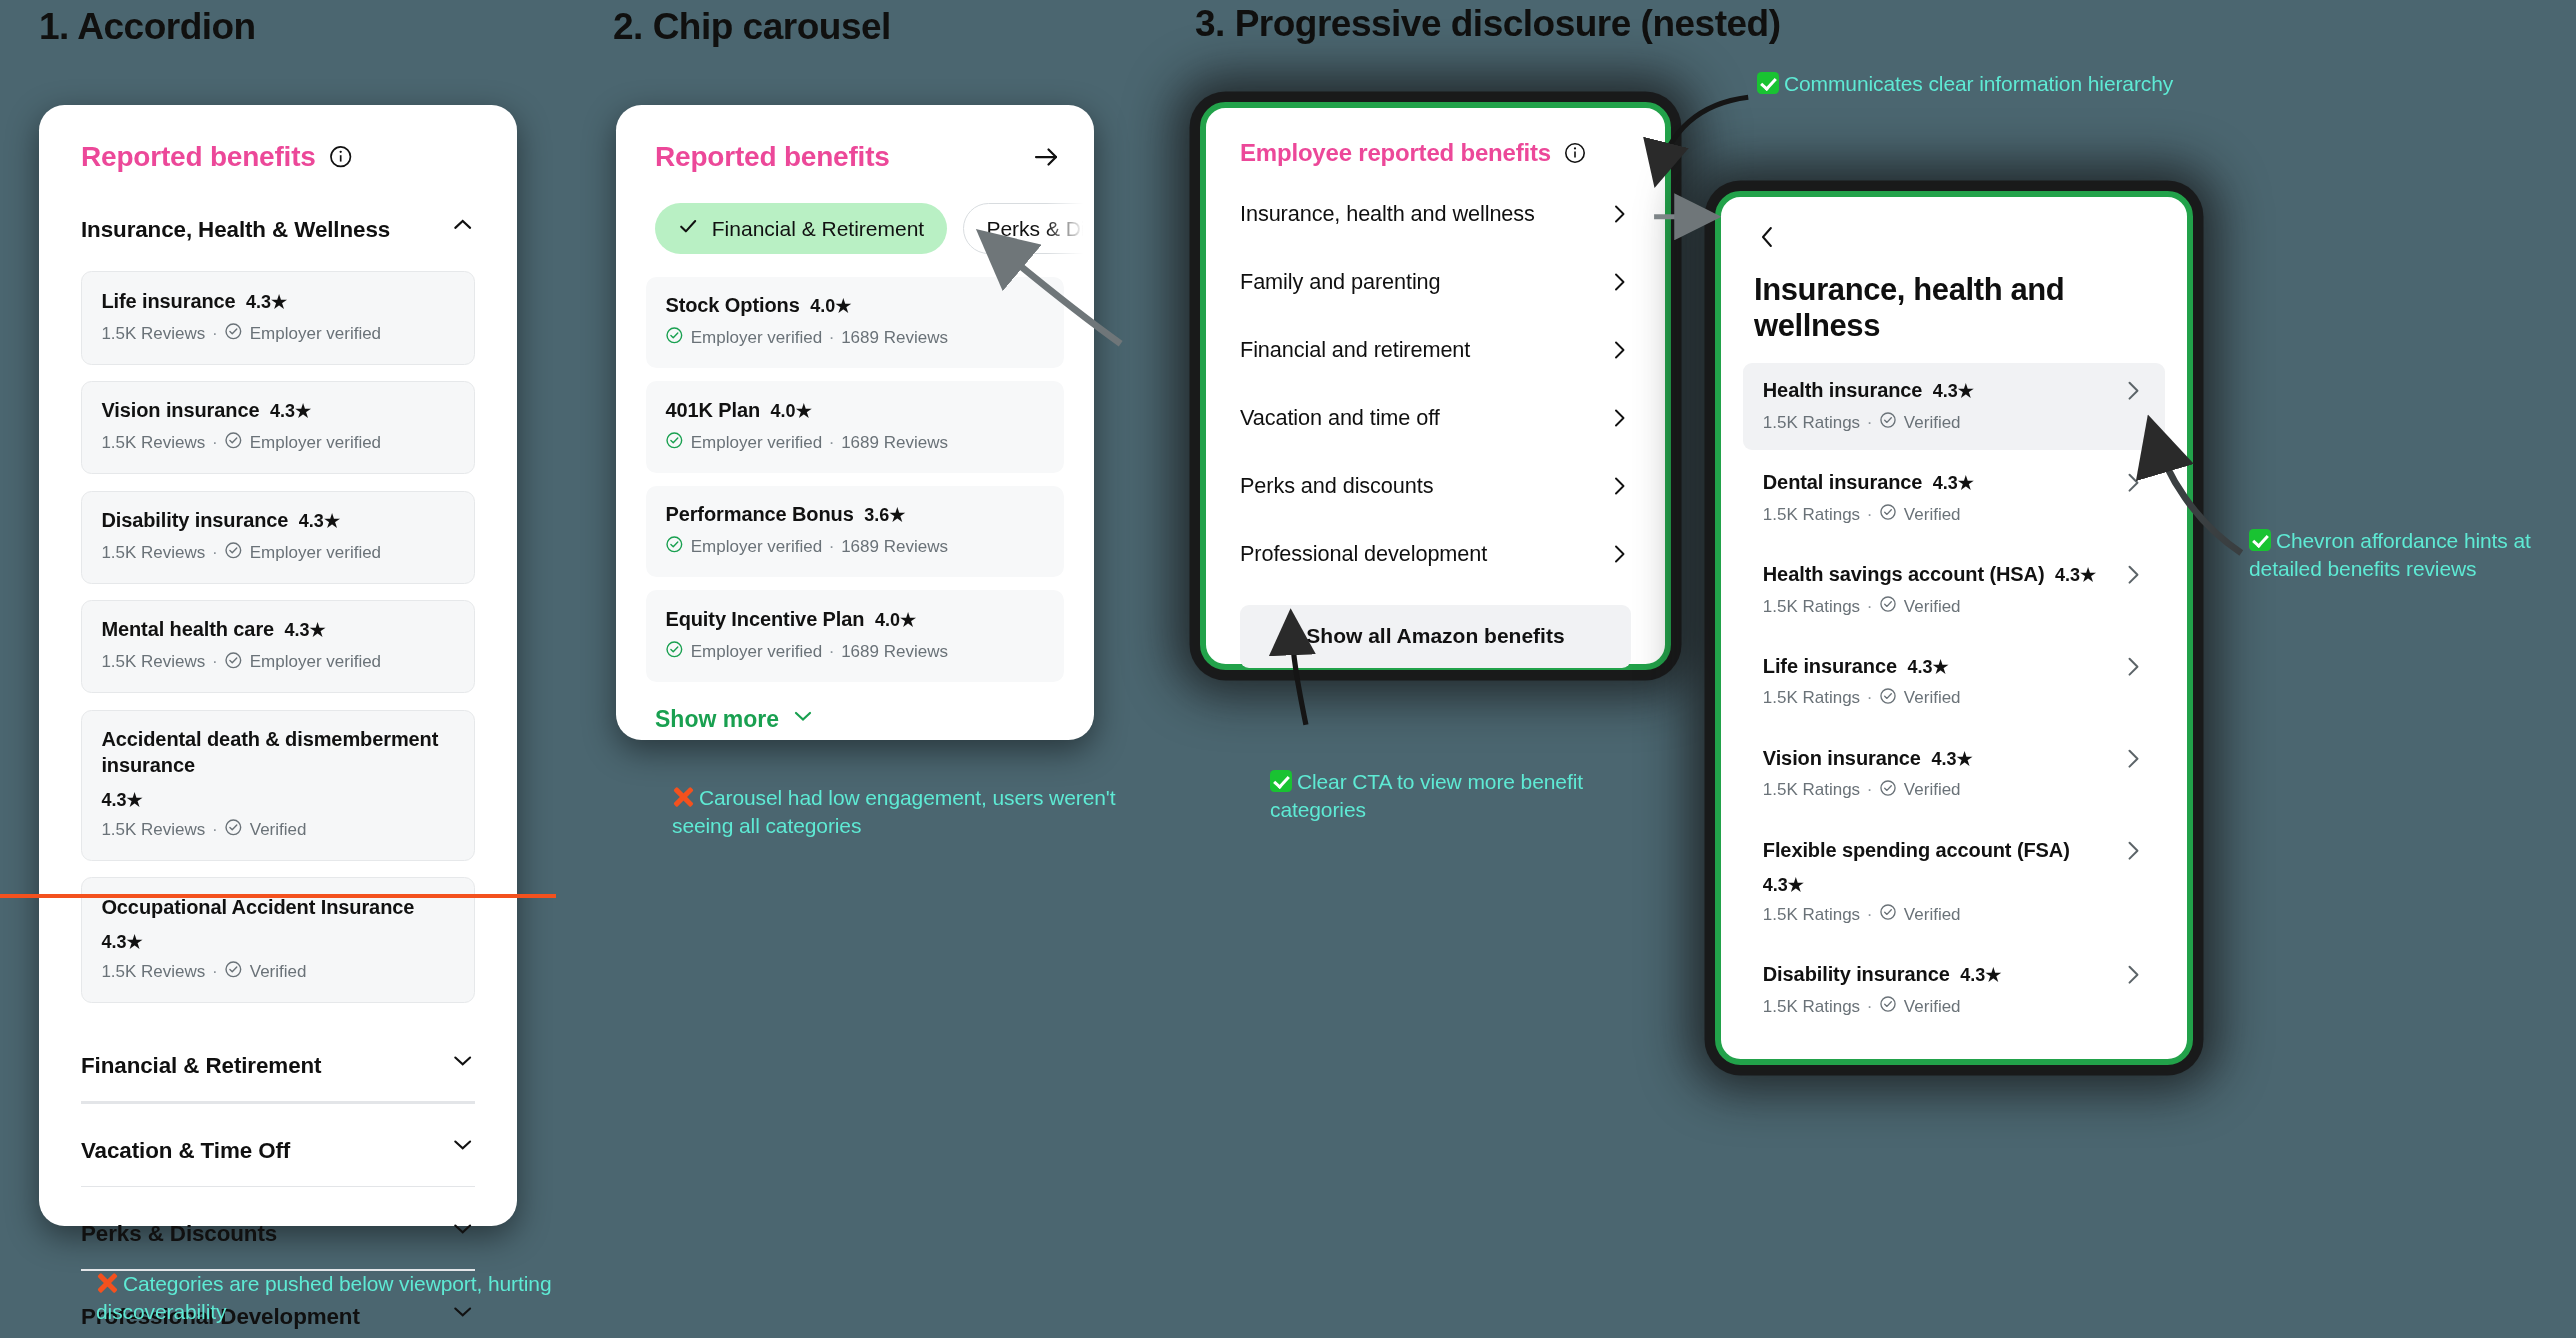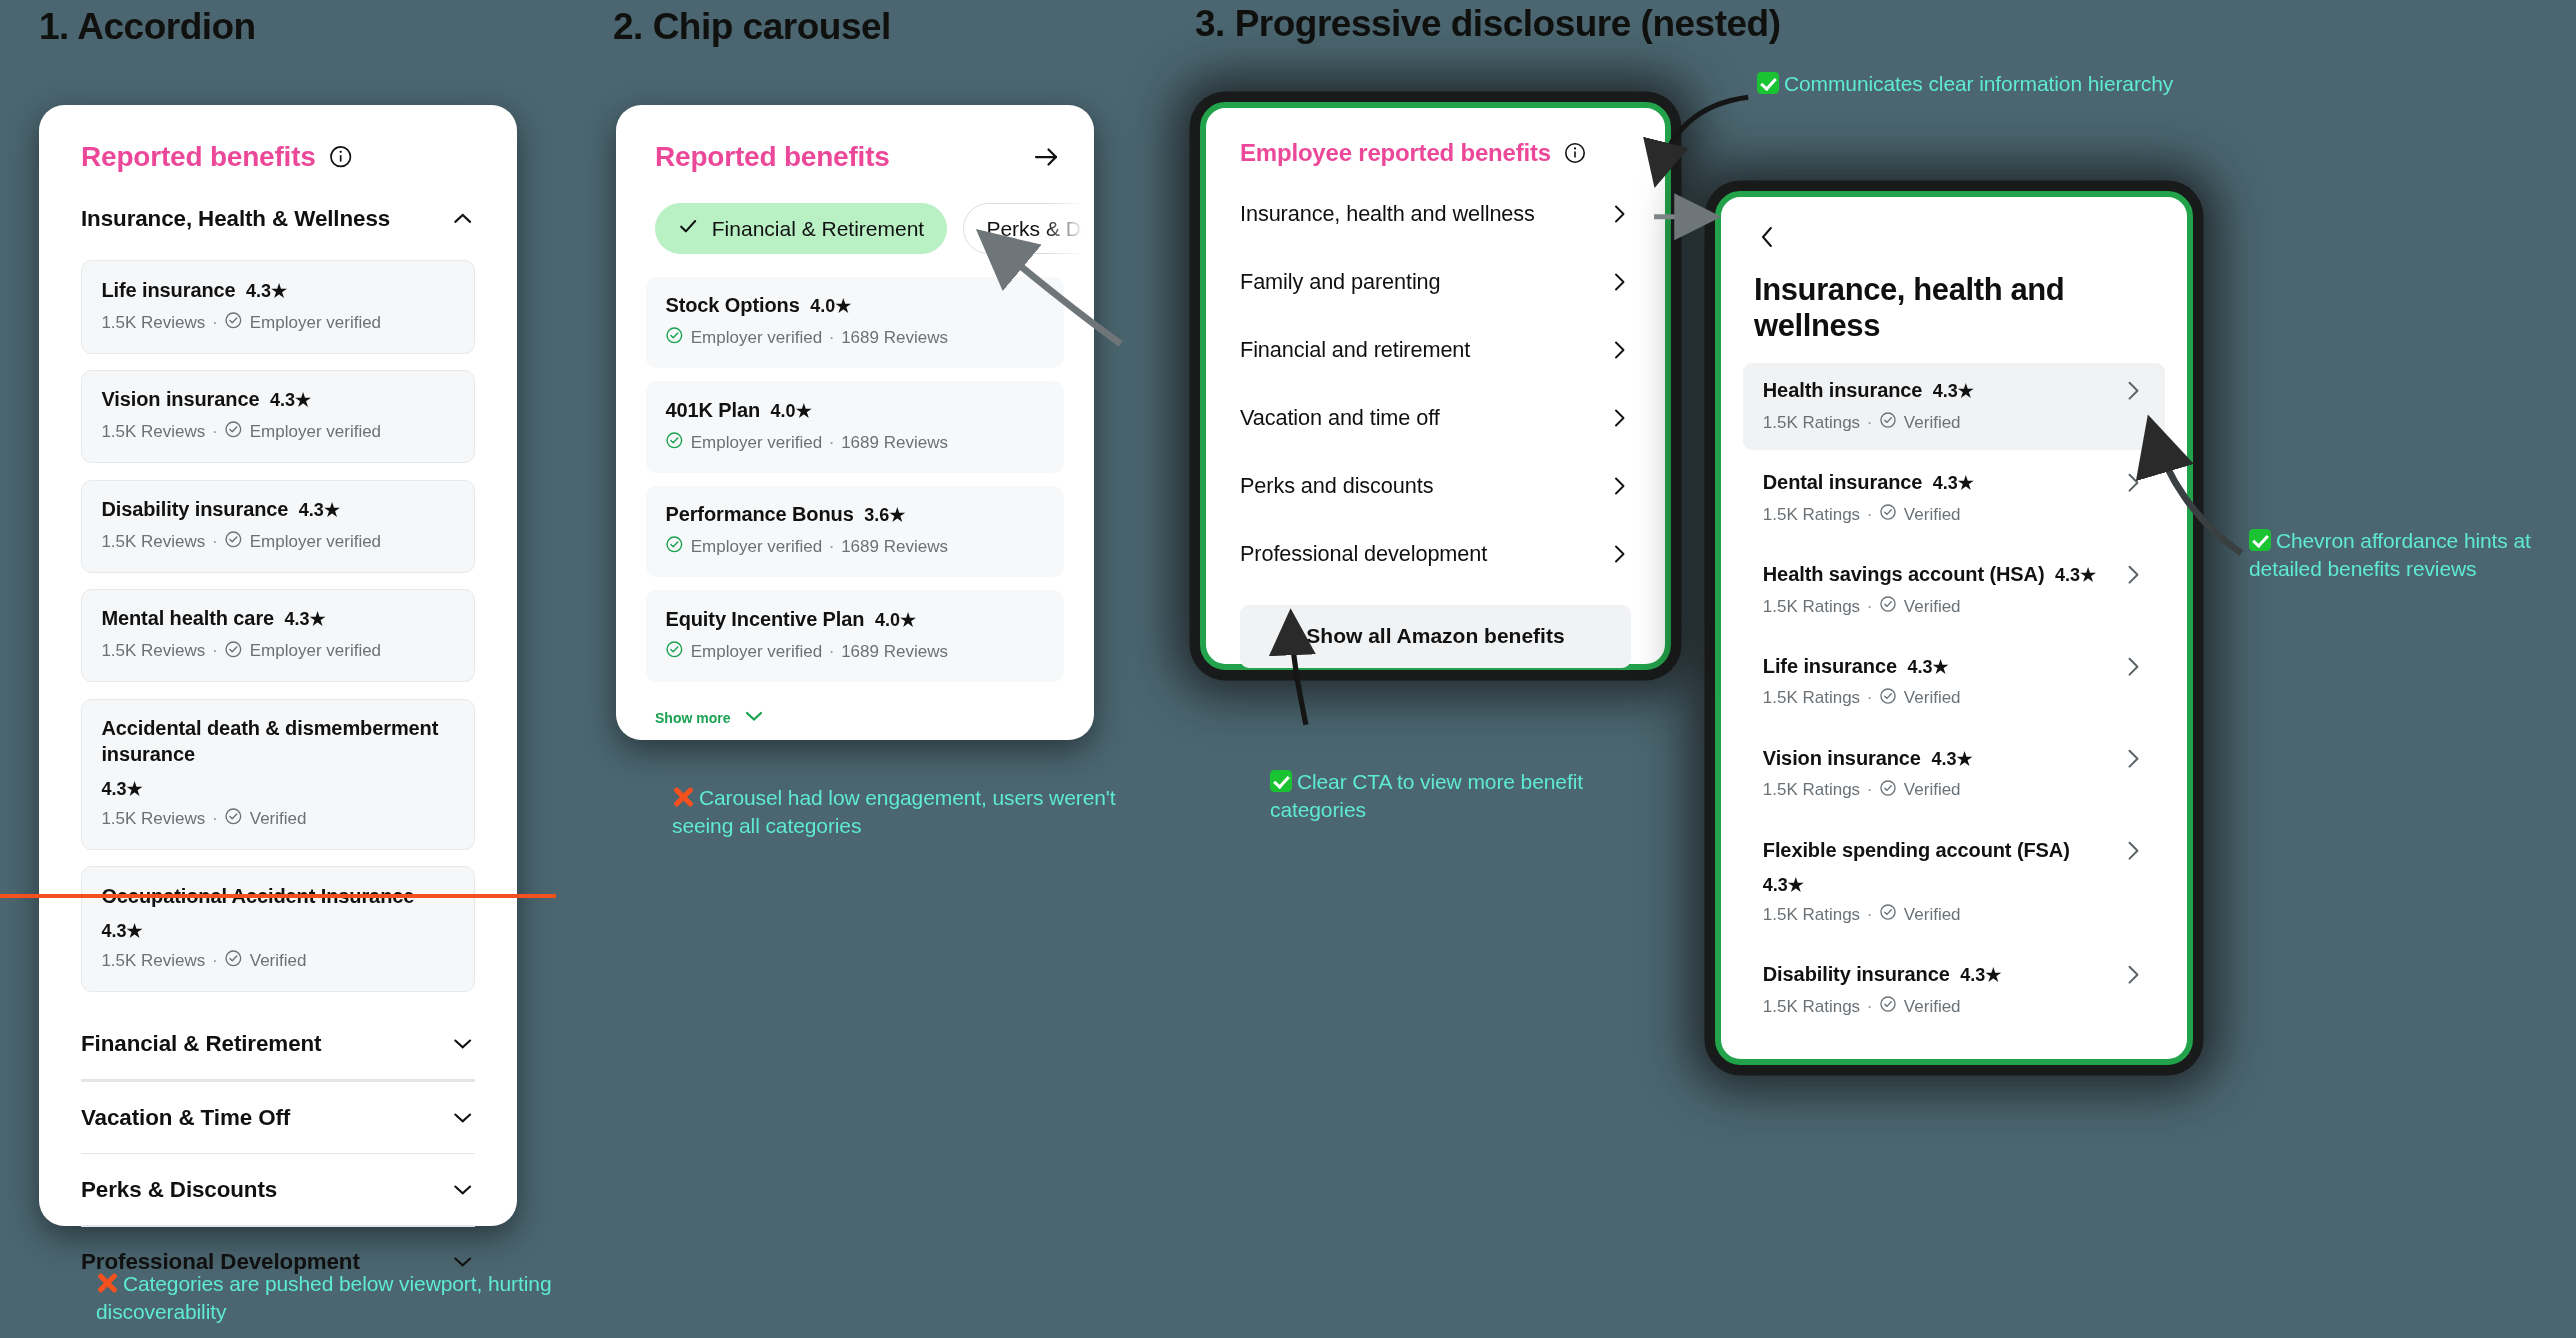--- a/index.html
+++ b/index.html
@@ -43,21 +43,21 @@
   .info-icon, .arrow-right-icon, .chev {
     display: inline-flex; align-items: center; justify-content: center;
   }
 
   
   .acc-section-row {
     display: flex; align-items: center; justify-content: space-between;
     padding: 22.4px 0 22.4px 0;
   }
   .acc-section-row .label {
-    font-size: 22.4px; font-weight: 700; color: #101010; letter-spacing: -0.1px;
+    font-size: 22.4px; font-weight: 700; color: #101010; letter-spacing: -0.1px; margin-top: 11px;
   }
   .divider { height: 1.5px; background: #e3e5e8; }
 
   .benefit-card {
     background: #f6f7f8;
     border: 1.2px solid #e6e8ea;
     border-radius: 10.5px;
     padding: 16.4px 19.4px 18px 19.4px;
     margin-bottom: 16.4px;
   }
@@ -92,21 +92,21 @@
     position: absolute; top: 0; right: 0; height: 100%; width: 48px;
     background: linear-gradient(to right, rgba(255,255,255,0), #fff 78%);
     pointer-events: none;
   }
   .c2-card {
     background: #f7f8f9; border-radius: 10.5px;
     padding: 16.4px 19.4px 18px 19.4px; margin-bottom: 13.4px;
   }
   .show-more {
     display: flex; align-items: center; gap: 12px;
-    color: #19a050; font-size: 14px; font-weight: 700;
+    color: #19a050; font-size: 23px; font-weight: 700;
   }
 
   
   .cat-row {
     display: flex; align-items: center; justify-content: space-between;
     padding: 21px 0;
   }
   .cat-row .label { font-size: 21.7px; color: #101010; letter-spacing: -0.1px; }
   .cta-btn {
     background: #f1f2f4; border-radius: 9px;

